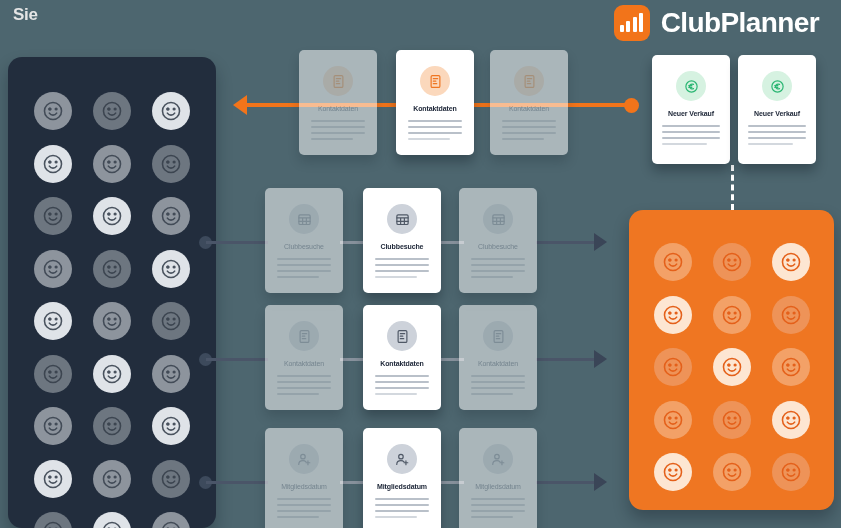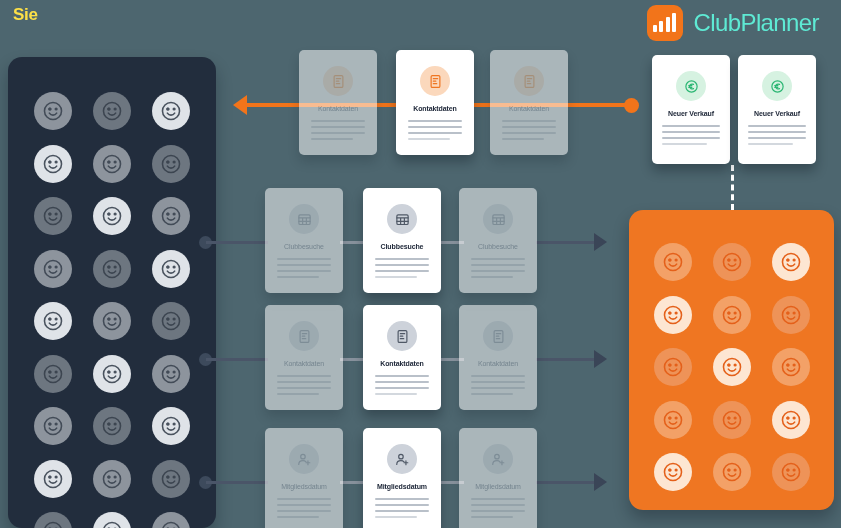--- a/index.html
+++ b/index.html
@@ -8,41 +8,41 @@
     overflow: hidden;
     background: #4d666f;
     font-family: "Liberation Sans", sans-serif;
   }
   #stage { position: relative; width: 841px; height: 528px; }
 
   
   .title {
     position: absolute; left: 13px; top: 4px;
     width: 290px;
-    color: #fde047;
+    color: #e5e5e5;
     font-size: 17px; font-weight: 700; line-height: 21px;
     letter-spacing: -0.3px;
   }
   .logo-wrap {
     position: absolute; right: 22px; top: 5px;
     display: flex; align-items: center; gap: 11px;
   }
   .logo-badge {
     width: 36px; height: 36px; border-radius: 9px;
     background: #f2741a;
     display: flex; align-items: flex-end; justify-content: center;
     padding-bottom: 9px; gap: 2.5px;
   }
   .logo-badge i { display: block; width: 4px; background: #fff; border-radius: 1px; }
   .logo-badge i:nth-child(1) { height: 7px; }
   .logo-badge i:nth-child(2) { height: 11px; }
   .logo-badge i:nth-child(3) { height: 15px; }
   .logo-badge i:nth-child(4) { height: 19px; }
   .logo-text {
-    color: #5eead4; font-size: 24px; font-weight: 400; letter-spacing: -0.6px;
+    color: #ffffff; font-size: 28px; font-weight: 700; letter-spacing: -0.6px;
   }
 
   
   .panel {
     position: absolute;
     border-radius: 14px;
     box-shadow: 0 9px 16px rgba(10,18,28,0.30);
   }
   .panel-dark { left: 8px; top: 57px; width: 208px; height: 471px; background: #222d3d; }
   .panel-orange { left: 629px; top: 210px; width: 205px; height: 300px; background: #ef7622; }

